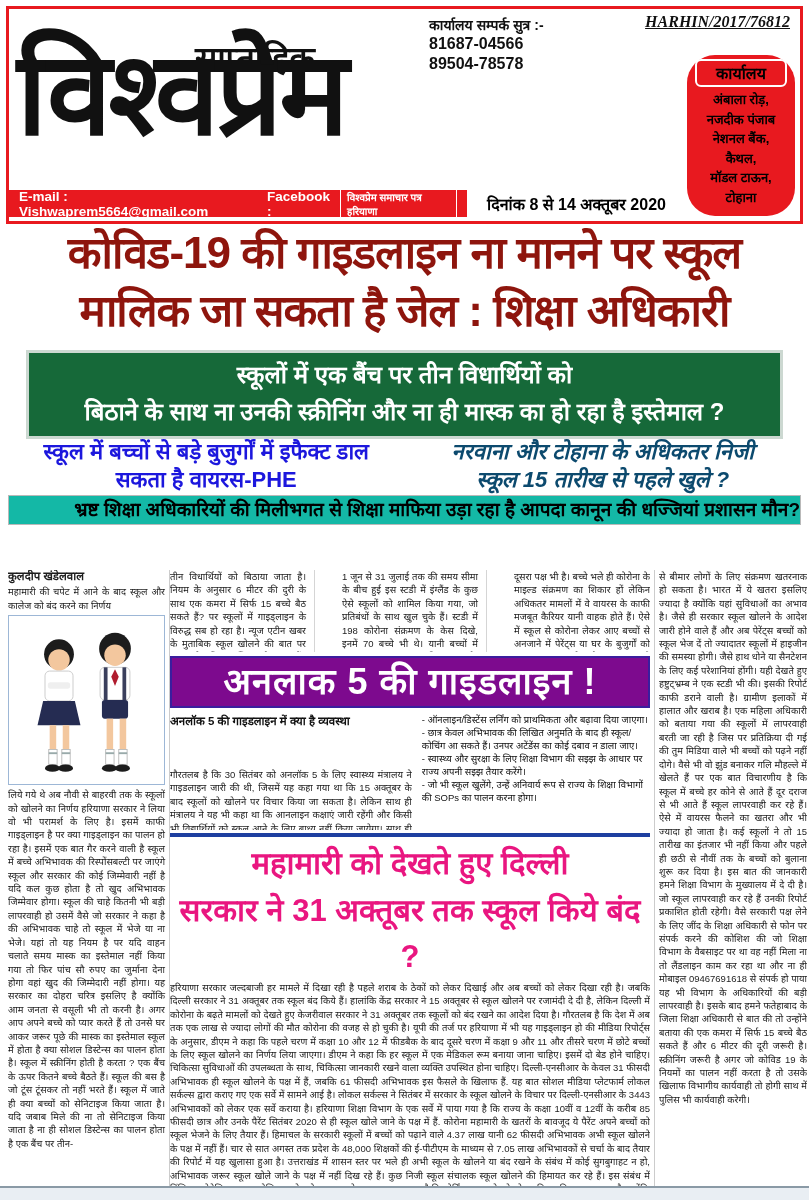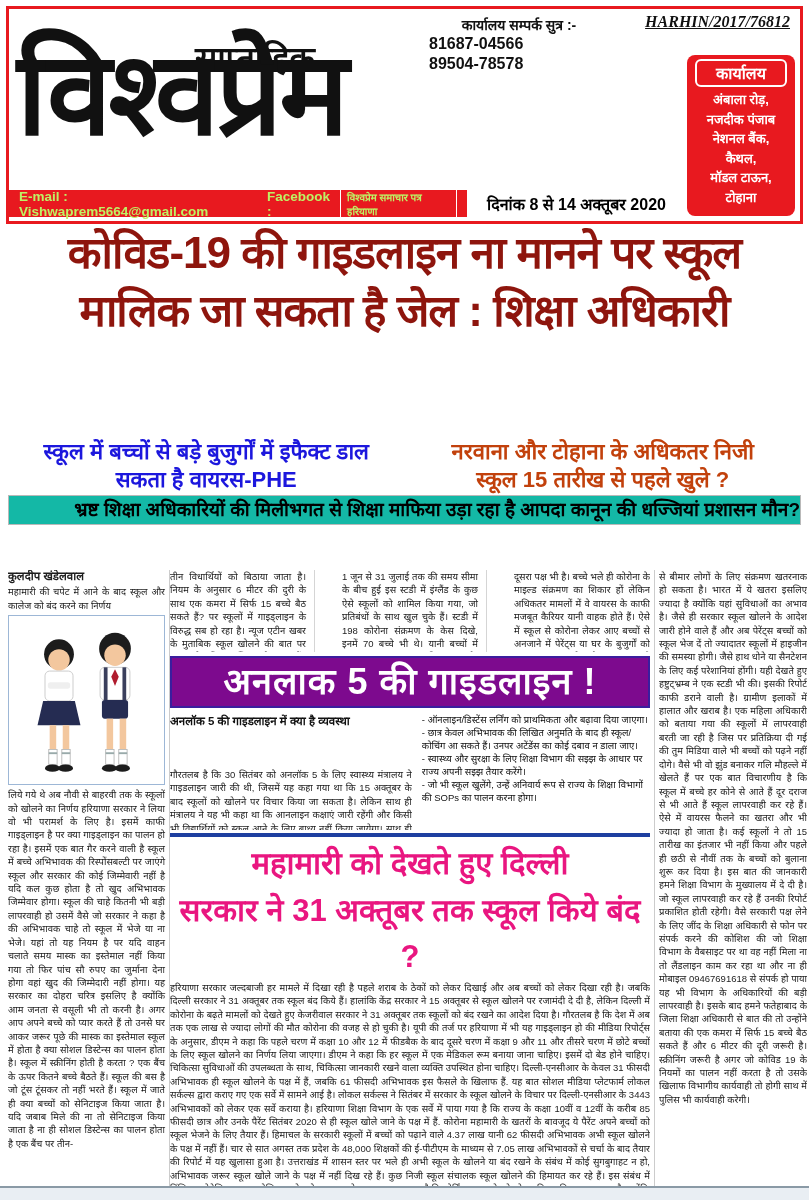--- a/index.html
+++ b/index.html
@@ -5,47 +5,47 @@
   html,body{margin:0;padding:0;background:#fff;}
   .page{position:relative;width:809px;height:1200px;background:#fff;overflow:hidden;
         font-family:"Liberation Sans", sans-serif;color:#111;}
   .pre{white-space:pre-line;}
 
   
   .hdr{position:absolute;top:6px;left:6px;right:6px;height:212px;border:3px solid #e8191f;background:#fff;}
   .reg{position:absolute;top:4px;right:10px;font-family:"Liberation Serif",serif;
        font-style:italic;font-weight:bold;font-size:16px;text-decoration:underline;}
   .contact{position:absolute;top:6px;left:420px;width:180px;text-align:left;}
-  .contact .lbl{font-weight:bold;font-size:14px;text-align:center;}
+  .contact .lbl{font-weight:bold;font-size:14px;}
   .contact .ph{font-weight:bold;font-size:16px;line-height:1.25;}
   .weekly{position:absolute;top:26px;left:186px;font-size:33px;font-weight:bold;}
   .mast{position:absolute;top:16px;left:8px;width:684px;font-size:116px;font-weight:800;
         line-height:1.2;letter-spacing:-3px;}
   .office{position:absolute;top:46px;right:5px;bottom:5px;width:104px;background:#e8191f;
-          border-radius:8px;color:#ffffff;text-align:center;padding:2px;}
+          border-radius:28px;color:#000000;text-align:center;padding:2px;}
   .office-title{background:#e8191f;border:2px solid #fff;border-radius:6px;margin:2px 6px 3px;
           font-weight:bold;font-size:16px;padding:1px 0;}
   .office-addr{font-size:13px;font-weight:bold;line-height:1.5;}
   .hdr-strip{position:absolute;left:0;right:114px;bottom:4px;height:27px;display:flex;align-items:center;}
-  .strip-red{background:#e8191f;color:#bef264;height:100%;display:flex;align-items:center;gap:16px;
+  .strip-red{background:#e8191f;color:#ffffff;height:100%;display:flex;align-items:center;gap:16px;
           padding:0 10px;flex:0 0 438px;font-weight:bold;font-size:13.5px;}
   .fb-wrap{display:flex;align-items:center;gap:5px;}
   .fb-chip{border:1px solid #fff;padding:1px 6px;font-size:10px;font-weight:bold;}
   .strip-date{flex:1;text-align:center;font-weight:bold;font-size:16px;color:#000;}
 
   
   .main-head{position:absolute;top:224px;left:8px;right:8px;text-align:center;color:#8e150d;
           font-weight:800;font-size:44px;line-height:1.32;letter-spacing:-1px;}
   .green-box{position:absolute;top:350px;left:26px;right:26px;height:80px;background:#166939;
           border:3px solid #ccd8d1;color:#fff;text-align:center;font-weight:bold;font-size:24px;
           line-height:1.55;padding-top:3px;}
   .sub-row{position:absolute;top:438px;left:8px;right:8px;height:54px;display:flex;}
   .sub-row>div{flex:1;text-align:center;font-weight:bold;font-size:22px;line-height:1.25;}
   .sub-blue{color:#1c17dd;}
-  .sub-red{color:#c2410c;}
+  .sub-red{color:#0c4a6e;font-style:italic;}
   .yellow{position:absolute;top:495px;left:8px;right:8px;height:28px;background:#14b8a6;
           border:1px solid #b9b9b9;text-align:right;font-weight:bold;font-size:19px;line-height:28px;color:#000;}
 
   
   .txt{font-size:9.5px;line-height:13.4px;text-align:justify;color:#1d1d1d;margin-top:40px;}
   .col1{position:absolute;left:8px;top:530px;width:157px;height:654px;overflow:hidden;
         padding-right:4px;border-right:1px solid #ccc;}
   .byline{font-weight:bold;font-size:11.5px;margin-bottom:2px;}
   .photo{margin:3px 0;border:1px solid #9db7d6;height:168px;background:#fff;
         display:flex;align-items:center;justify-content:center;}
@@ -100,20 +100,22 @@
           <span>Facebook :</span>
           <span class="fb-chip">विश्वप्रेम समाचार पत्र हरियाणा</span>
         </span>
       </div>
       <div class="strip-date">दिनांक 8 से 14 अक्तूबर 2020</div>
     </div>
   </div>
 
   <div class="main-head pre">कोविड-19 की गाइडलाइन ना मानने पर स्कूल
 मालिक जा सकता है जेल : शिक्षा अधिकारी</div>
+  <div class="green-box pre">स्कूलों में एक बैंच पर तीन विधार्थियों को
+बिठाने के साथ ना उनकी स्क्रीनिंग और ना ही मास्क का हो रहा है इस्तेमाल ?</div>
   <div class="sub-row">
     <div class="sub-blue pre">स्कूल में बच्चों से बड़े बुजुर्गों में इफैक्ट डाल
 सकता है वायरस-PHE</div>
     <div class="sub-red pre">नरवाना और टोहाना के अधिकतर निजी
 स्कूल 15 तारीख से पहले खुले ?</div>
   </div>
   <div class="yellow">भ्रष्ट शिक्षा अधिकारियों की मिलीभगत से शिक्षा माफिया उड़ा रहा है आपदा कानून की धज्जियां प्रशासन मौन?</div>
 
   <div class="col1 txt">
     <div class="byline">कुलदीप खंडेलवाल</div>

